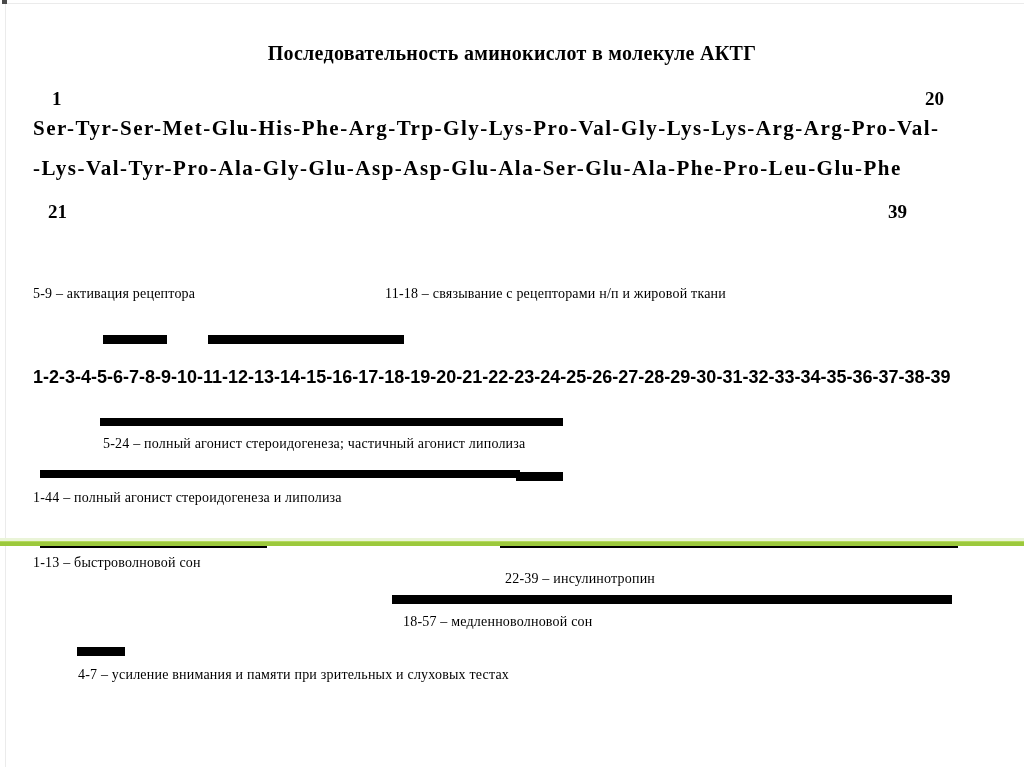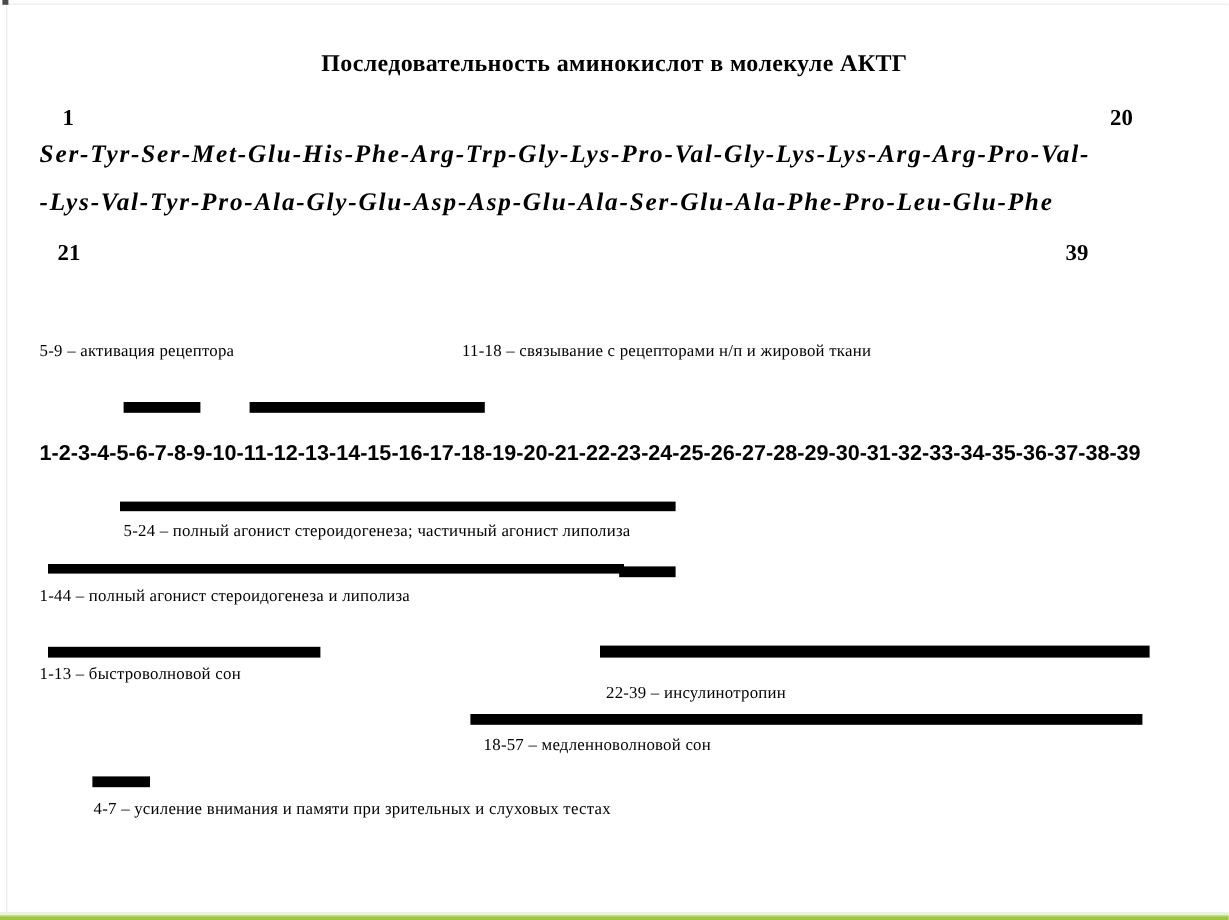--- a/index.html
+++ b/index.html
@@ -1,27 +1,27 @@
 <!DOCTYPE html>
 <html><head>
 <meta charset="utf-8">
 <style>
   html,body{margin:0;padding:0;}
   body{
     width:1024px;height:767px;background:#ffffff;overflow:hidden;
     font-family:"Liberation Serif","DejaVu Serif",serif;color:#000;
   }
-  .stage{position:relative;width:1024px;height:767px;background:#fff;}
+  .stage{position:relative;width:1024px;height:545px;background:#fff;}
   .abs{position:absolute;white-space:nowrap;}
   .title{
     left:0;top:42px;width:1024px;text-align:center;
     font-size:20px;font-weight:bold;letter-spacing:.3px;
   }
   .seqnum{font-size:19px;font-weight:bold;}
-  .seqline{font-size:21px;font-weight:bold;letter-spacing:1.5px;font-style:italic;}
+  .seqline{font-size:21px;font-weight:bold;letter-spacing:1.5px;}
   .annot{font-size:14px;letter-spacing:.2px;}
   .scaleline{
     font-family:"Liberation Sans","DejaVu Sans",sans-serif;
     font-size:18px;font-weight:bold;letter-spacing:0px;
   }
   .bar{position:absolute;background:#000;}
   .frame-top{position:absolute;left:5px;top:3px;right:0;height:1px;background:#ebebeb;}
   .frame-left{position:absolute;left:5px;top:0;width:1px;height:767px;background:#ebebeb;}
   .corner-mark{position:absolute;left:2px;top:0;width:5px;height:4px;background:#4a4a4a;}
   .green-strip{position:absolute;left:0;bottom:0;width:1024px;height:7px;}

